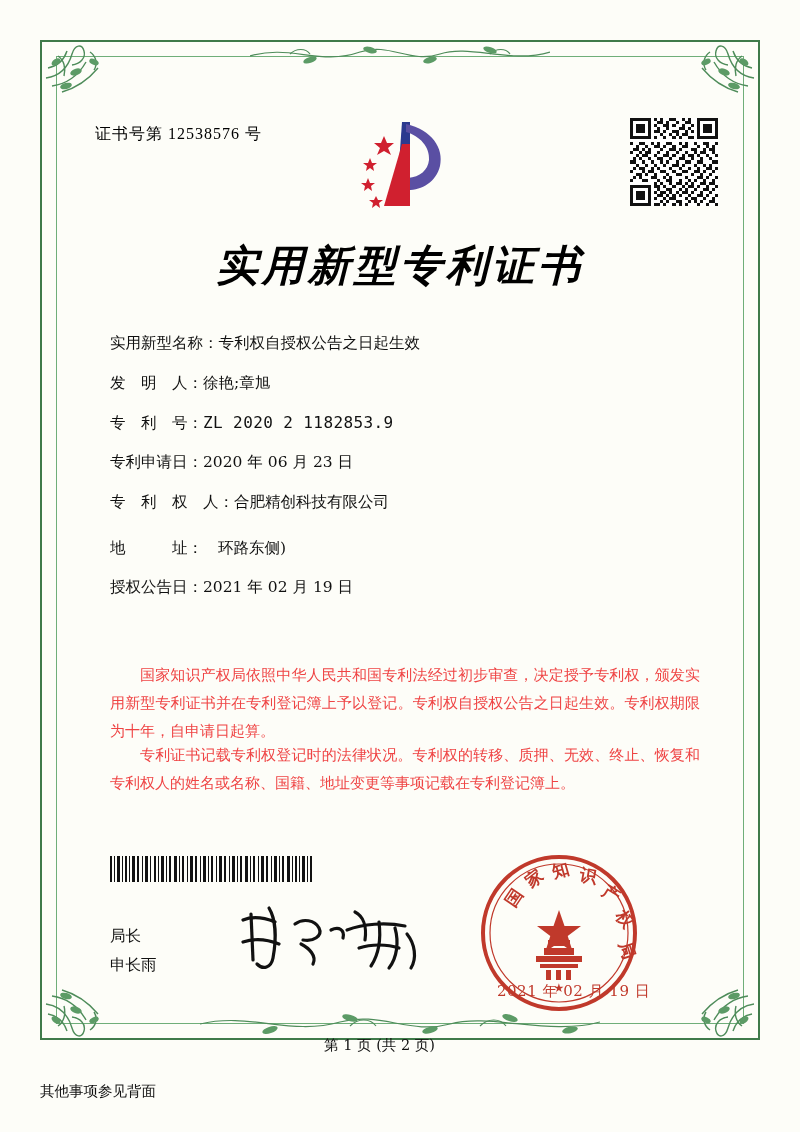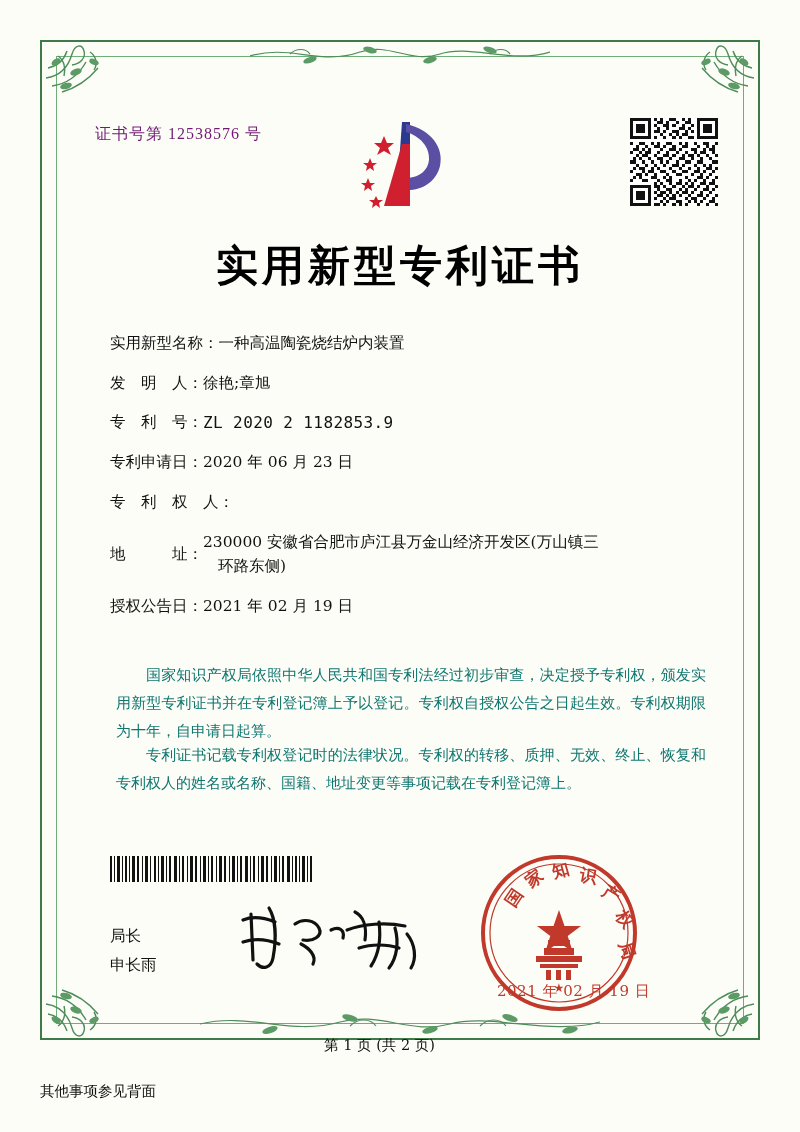--- a/index.html
+++ b/index.html
@@ -61,21 +61,21 @@
     left: 200px; bottom: 92px;
     width: 400px; height: 32px;
   }
 
   
   .cert-no {
     position: absolute;
     left: 95px; top: 124px;
     font-size: 16px;
     letter-spacing: 1px;
-    color: #701a75;
+    color: #000000;
     font-family: "Liberation Serif", serif;
   }
 
   .logo {
     position: absolute;
     left: 340px; top: 114px;
     width: 120px; height: 100px;
   }
 
   .qr {
@@ -87,34 +87,35 @@
   .title {
     position: absolute;
     left: 0; top: 238px;
     width: 800px;
     text-align: center;
     font-size: 42px;
     font-weight: bold;
     letter-spacing: 4px;
     font-family: "DejaVu Serif", "Liberation Serif", serif;
     color: #000;
+    font-style: italic;
   }
 
   
   .fields {
     position: absolute;
     left: 110px; top: 334px;
     width: 600px;
     font-size: 15.5px;
     line-height: 1.2;
     color: #111;
   }
   .field-row {
     display: flex;
-    align-items: center;
+    align-items: flex-end;
     margin-bottom: 21px;
   }
   .field-label {
     white-space: pre;
     flex: 0 0 auto;
     font-family: "DejaVu Serif", "Liberation Serif", serif;
     font-size: 15.5px;
   }
   .field-value {
     flex: 1 1 auto;
@@ -134,27 +135,27 @@
   .pub-row {
     display: flex;
     margin-bottom: 8px;
   }
   .pub-left { width: 290px; }
   .pub-right { }
 
   
   .para {
     position: absolute;
-    left: 116px;
+    left: 110px;
     width: 590px;
     font-size: 15px;
     line-height: 1.85;
     text-align: justify;
     font-family: "DejaVu Serif", "Liberation Serif", serif;
-    color: #0f766e;
+    color: #ef4444;
   }
   .para.p1 { top: 662px; }
   .para.p2 { top: 742px; }
   .indent { text-indent: 2em; display: block; }
 
   
   .barcode {
     position: absolute;
     left: 110px; top: 856px;
     width: 205px; height: 26px;
@@ -556,46 +557,46 @@
         <rect x="28" y="28" width="1" height="1"></rect>
     </g>
   </svg>
 
   <div class="title">实用新型专利证书</div>
 
   <div class="fields">
 
     <div class="field-row">
       <span class="field-label">实用新型名称：</span>
-      <span class="field-value">一种高温陶瓷烧结炉内装置</span>
+      <span class="field-value">专利权自授权公告之日起生效</span>
     </div>
 
     <div class="field-row">
       <span class="field-label">发　明　人：</span>
       <span class="field-value">徐艳;章旭</span>
     </div>
 
     <div class="field-row">
       <span class="field-label">专　利　号：</span>
       <span class="field-value mono">ZL 2020 2 1182853.9</span>
     </div>
 
     <div class="field-row">
       <span class="field-label">专利申请日：</span>
       <span class="field-value">2020 年 06 月 23 日</span>
     </div>
 
     <div class="field-row">
       <span class="field-label">专　利　权　人：</span>
+      <span class="field-value">合肥精创科技有限公司</span>
     </div>
 
     <div class="field-row">
       <span class="field-label">地　　　址：</span>
       <span class="field-value">
-        <span>230000  安徽省合肥市庐江县万金山经济开发区(万山镇三</span>
         <span class="addr-second" style="display:block">环路东侧)</span>
       </span>
     </div>
 
     <div class="field-row pub-row">
       <span class="pub-left">
         <span class="field-label">授权公告日：</span><span class="field-value">2021 年 02 月 19 日</span>
       </span>
     </div>
   </div>

